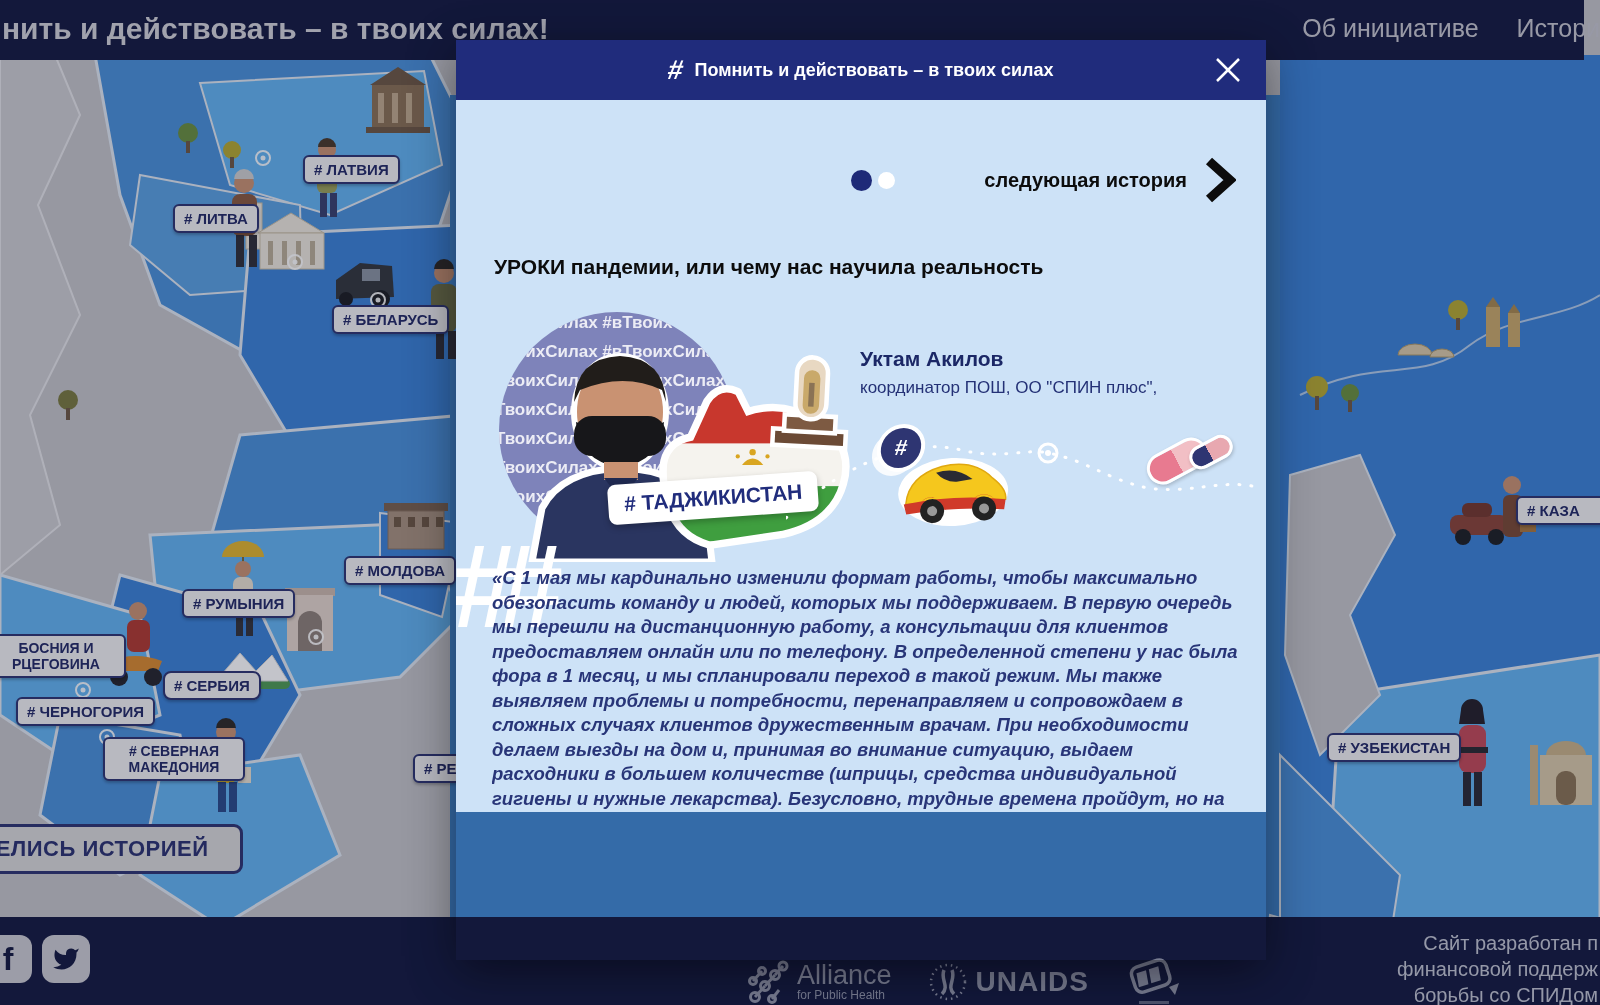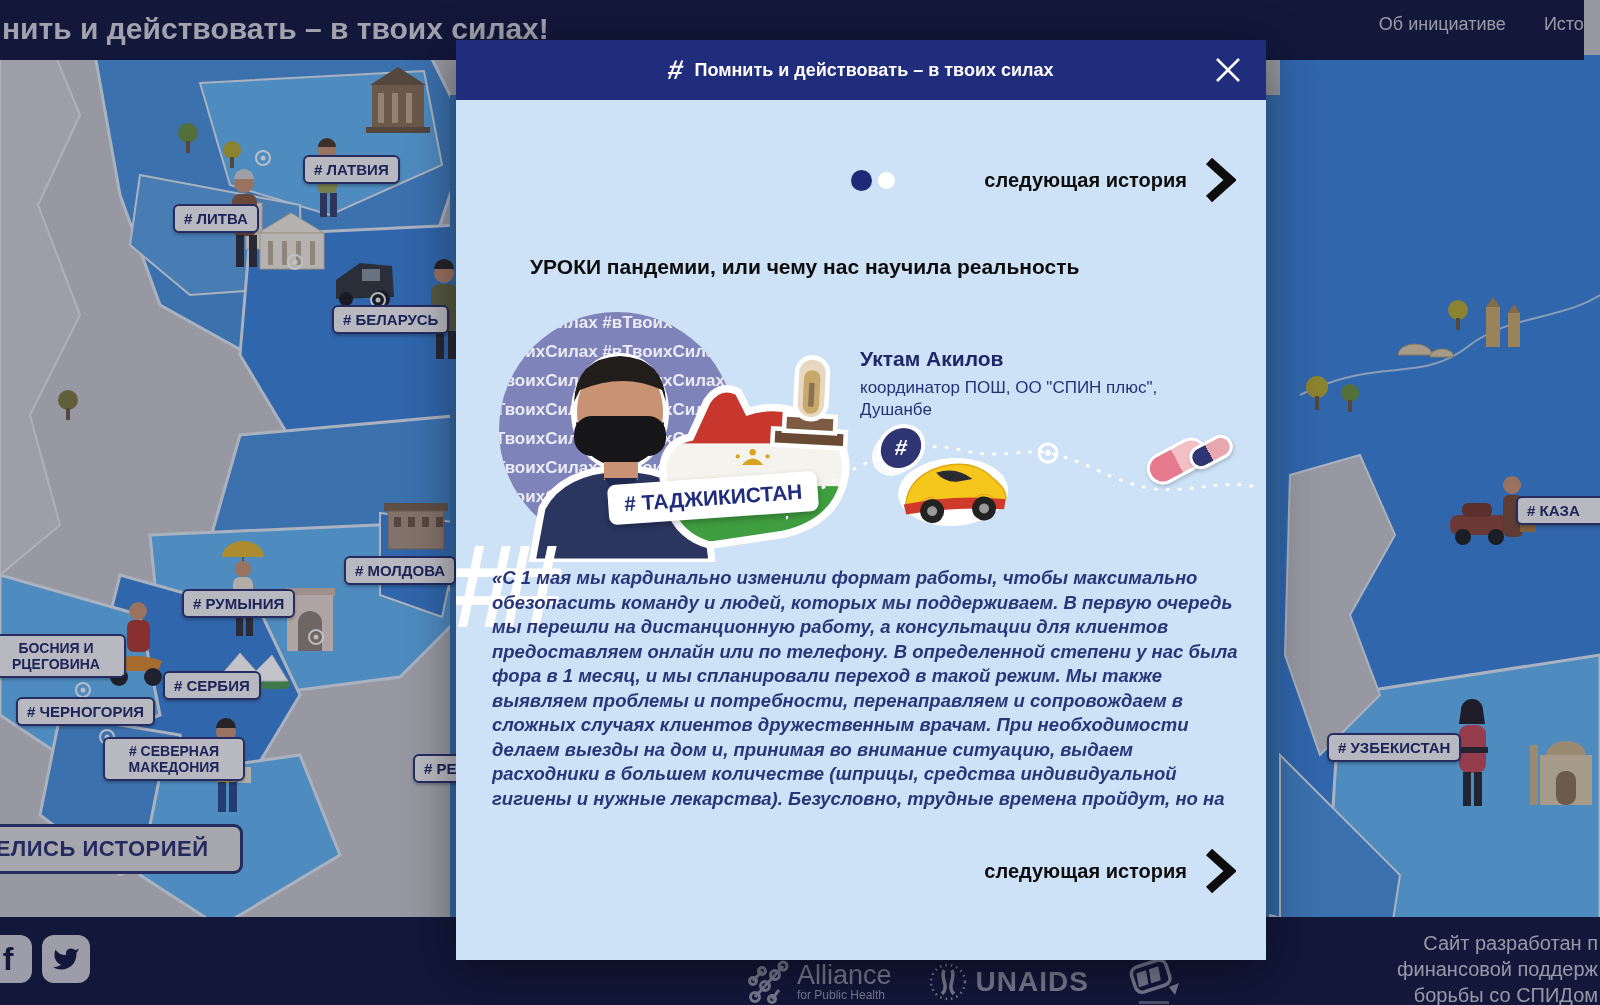--- a/index.html
+++ b/index.html
@@ -7,34 +7,34 @@
     width:1600px;height:1005px;overflow:hidden;position:relative;
     background:#c4c4c8;
     font-family:"Liberation Sans", sans-serif;
     -webkit-font-smoothing:antialiased;
   }
   
   .map-svg{position:absolute;left:0;top:55px;width:1600px;height:950px;}
   .topbar{position:absolute;left:0;top:0;width:1584px;height:60px;background:#141a40;}
   .site-title{position:absolute;left:2px;top:12px;font-size:30px;font-weight:bold;color:#d2d2d8;white-space:nowrap;}
   .topnav{position:absolute;right:-30px;top:14px;display:flex;gap:38px;}
-  .topnav a{font-size:18px;color:#c6c6cf;text-decoration:none;white-space:nowrap;cursor:pointer;}
+  .topnav a{font-size:25px;color:#c6c6cf;text-decoration:none;white-space:nowrap;cursor:pointer;}
   .map-pill{
     position:absolute;background:#f0f0f2;border:2px solid #2e3572;border-radius:6px;
     color:#232a66;font-weight:bold;font-size:15px;padding:4px 9px;white-space:nowrap;
     box-shadow:0 2px 3px rgba(0,0,0,.25);line-height:1.15;cursor:pointer;
   }
   .map-pill.wrap{white-space:normal;text-align:center;font-size:14px;}
   .pill-latvia{left:303px;top:155px;}
   .pill-lithuania{left:173px;top:204px;}
   .pill-belarus{left:332px;top:305px;}
   .pill-moldova{left:344px;top:556px;}
   .pill-romania{left:182px;top:589px;}
   .pill-bosnia{left:-14px;top:634px;width:118px;}
-  .pill-serbia{left:163px;top:671px;}
+  .pill-serbia{left:163px;top:671px;border-radius:8px;}
   .pill-montenegro{left:16px;top:697px;}
   .pill-macedonia{left:103px;top:737px;width:120px;}
   .pill-re{left:413px;top:754px;}
   .pill-uzbekistan{left:1327px;top:733px;}
   .pill-kazakhstan{left:1516px;top:496px;width:120px;}
   .share-btn{
     position:absolute;left:-55px;top:824px;width:292px;height:44px;
     background:#d8d8d8;border:3px solid #2e3572;border-radius:9px;
     color:#2b3270;font-weight:bold;font-size:22px;letter-spacing:.5px;
     display:flex;align-items:center;justify-content:center;cursor:pointer;
@@ -51,32 +51,32 @@
   .unaids-text{font-size:28px;letter-spacing:1px;font-weight:600;}
   .credit{position:absolute;right:2px;top:13px;text-align:right;color:#c2c5d2;font-size:20px;line-height:26px;}
   .overlay{position:absolute;inset:0;background:rgba(17,19,42,0.25);z-index:40;pointer-events:none;}
 
   
   .modal{position:absolute;left:456px;top:40px;width:810px;height:920px;z-index:100;box-shadow:0 12px 45px rgba(0,0,0,.45);}
   .modal-header{height:60px;background:#202c7c;display:flex;align-items:center;justify-content:center;position:relative;}
   .modal-header .hash{color:#fff;font-size:27px;font-weight:bold;transform:skewX(-10deg);margin-right:11px;}
   .modal-header .mtitle{color:#fff;font-size:18px;font-weight:bold;}
   .close-btn{position:absolute;right:22px;top:14px;width:32px;height:32px;cursor:pointer;}
-  .modal-body{position:relative;height:860px;background:#cde2f7;overflow:hidden;}
+  .modal-body{position:relative;height:712px;background:#cde2f7;overflow:hidden;}
 
   .dots{position:absolute;left:395px;top:70px;display:flex;align-items:center;gap:6px;}
   .dot{border-radius:50%;cursor:pointer;}
   .dot.active{width:21px;height:21px;background:#1e2a78;}
   .dot.idle{width:17px;height:17px;background:#ffffff;}
   .next-row{position:absolute;right:30px;display:flex;align-items:center;gap:15px;cursor:pointer;}
   .next-top{top:56px;}
   .next-bottom{top:747px;}
   .next-row .nlabel{font-size:20px;font-weight:bold;color:#0c0c0c;}
 
-  .story-title{position:absolute;left:38px;top:155px;font-size:21px;font-weight:bold;color:#0c0c0c;margin-left:36px;}
+  .story-title{position:absolute;left:38px;top:155px;font-size:21px;font-weight:bold;color:#0c0c0c;}
 
   .avatar-circle{
     position:absolute;left:43px;top:212px;width:236px;height:236px;border-radius:50%;
     background:#7e83ba;overflow:hidden;
   }
   .avatar-pattern{
     position:absolute;left:-24px;top:-4px;width:300px;
     color:rgba(255,255,255,.85);font-weight:bold;font-size:17px;line-height:29px;
     word-break:break-word;
   }
@@ -466,21 +466,20 @@
         <circle cx="86" cy="60" r="5" fill="#999"></circle>
       <path d="M20,60 a14,14 0 0 1 28,0 l-4,-10 a14,14 0 0 0 -20,0 z" fill="#d03a2a"></path>
       <path d="M72,60 a14,14 0 0 1 28,0 l-4,-10 a14,14 0 0 0 -20,0 z" fill="#d03a2a"></path>
     </svg>
     <div class="pill-capsule pill-pink"></div>
     <div class="pill-capsule pill-navy"></div>
 
     <div class="author">
       <div class="aname">Уктам Акилов</div>
       <div class="arole">координатор ПОШ, ОО "СПИН плюс",</div>
-      <div class="acity">Душанбе</div>
     </div>
 
     <div class="watermark">##</div>
     <div class="quote">«С 1 мая мы кардинально изменили формат работы, чтобы максимально обезопасить команду и людей, которых мы поддерживаем. В первую очередь мы перешли на дистанционную работу, а консультации для клиентов предоставляем онлайн или по телефону. В определенной степени у нас была фора в 1 месяц, и мы спланировали переход в такой режим. Мы также выявляем проблемы и потребности, перенаправляем и сопровождаем в сложных случаях клиентов дружественным врачам. При необходимости делаем выезды на дом и, принимая во внимание ситуацию, выдаем расходники в большем количестве (шприцы, средства индивидуальной гигиены и нужные лекарства). Безусловно, трудные времена пройдут, но на кону</div>
 
     <div class="next-row next-bottom">
       <span class="nlabel">следующая история</span>
       <svg width="34" height="48" viewBox="0 0 34 48">
         <polyline points="7,5 28,24 7,43" fill="none" stroke="#0c0c0c" stroke-width="9"></polyline>
       </svg>

